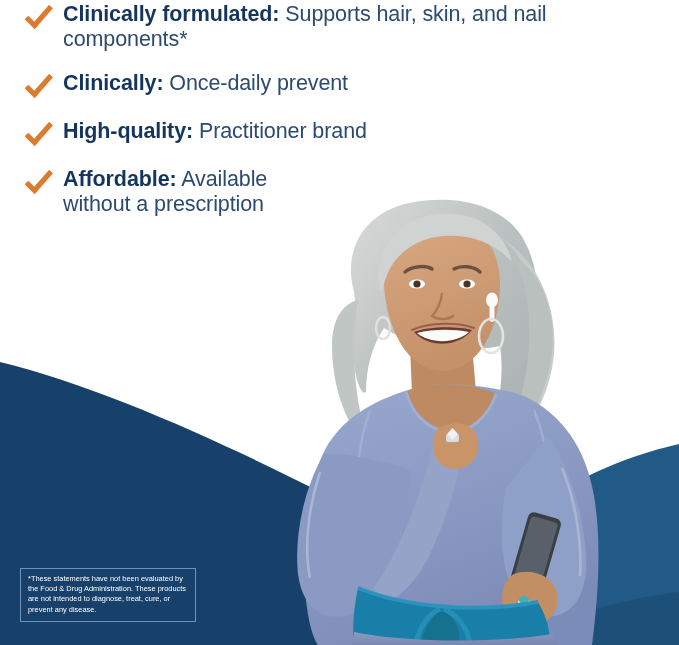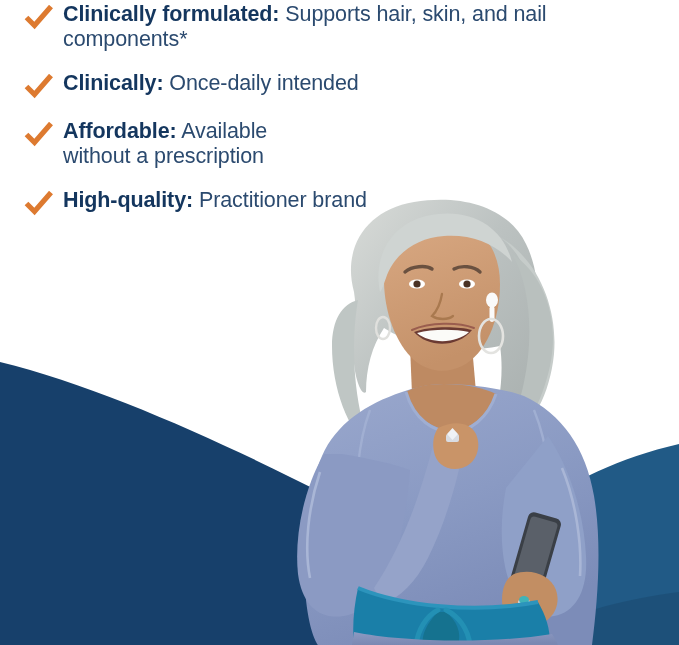--- a/index.html
+++ b/index.html
@@ -251,37 +251,40 @@
       </span>
       <span class="bullet-text"><span class="lead">Clinically formulated:</span><span> Supports hair, skin, and nail components*</span></span>
     </div>
 
     <div class="bullet-row">
       <span class="check-icon">
         <svg width="30" height="26" viewBox="0 0 30 26" xmlns="http://www.w3.org/2000/svg">
           <path d="M2.5,12.5 L10.5,20.5 L27,1.5" stroke="#DD7A30" stroke-width="5.2" fill="none" stroke-linecap="butt" stroke-linejoin="miter"></path>
         </svg>
       </span>
-      <span class="bullet-text"><span class="lead">Clinically:</span><span> Once-daily intended</span></span>
+      <span class="bullet-text"><span class="lead">Clinically:</span><span> Once-daily prevent</span></span>
+    </div>
+
+    <div class="bullet-row">
+      <span class="check-icon">
+        <svg width="30" height="26" viewBox="0 0 30 26" xmlns="http://www.w3.org/2000/svg">
+          <path d="M2.5,12.5 L10.5,20.5 L27,1.5" stroke="#DD7A30" stroke-width="5.2" fill="none" stroke-linecap="butt" stroke-linejoin="miter"></path>
+        </svg>
+      </span>
+      <span class="bullet-text"><span class="lead">High-quality:</span><span> Practitioner brand</span></span>
     </div>
 
     <div class="bullet-row">
       <span class="check-icon">
         <svg width="30" height="26" viewBox="0 0 30 26" xmlns="http://www.w3.org/2000/svg">
           <path d="M2.5,12.5 L10.5,20.5 L27,1.5" stroke="#DD7A30" stroke-width="5.2" fill="none" stroke-linecap="butt" stroke-linejoin="miter"></path>
         </svg>
       </span>
       <span class="bullet-text" style="max-width:265px;"><span class="lead">Affordable:</span><span> Available without a prescription</span></span>
     </div>
 
-    <div class="bullet-row">
-      <span class="check-icon">
-        <svg width="30" height="26" viewBox="0 0 30 26" xmlns="http://www.w3.org/2000/svg">
-          <path d="M2.5,12.5 L10.5,20.5 L27,1.5" stroke="#DD7A30" stroke-width="5.2" fill="none" stroke-linecap="butt" stroke-linejoin="miter"></path>
-        </svg>
-      </span>
-      <span class="bullet-text"><span class="lead">High-quality:</span><span> Practitioner brand</span></span>
-    </div>
-
-  </div>
-
+  </div>
+
+  <div class="disclaimer">
+    <p>*These statements have not been evaluated by the Food &amp; Drug Administration. These products are not intended to diagnose, treat, cure, or prevent any disease.</p>
+  </div>
 
 </div>
 
 </body></html>

